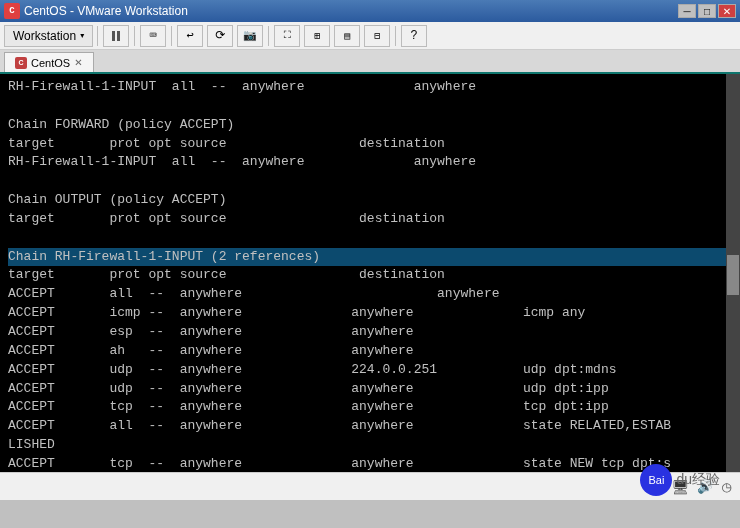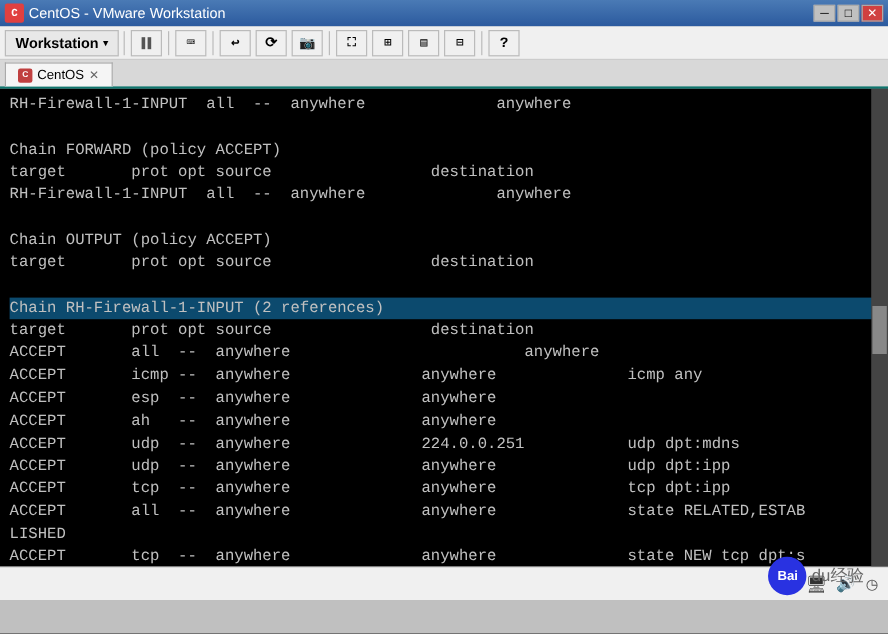--- a/index.html
+++ b/index.html
@@ -56,21 +56,20 @@
     .tb-btn.close { background: #d04040; color: white; }
 
     
     .menu-bar {
       height: 28px;
       background: #f0f0f0;
       border-bottom: 1px solid #ccc;
       display: flex;
       align-items: center;
       padding: 0 4px;
-      font-weight: bold;
     }
     .workstation-menu {
       display: flex;
       align-items: center;
       background: #e8e8e8;
       border: 1px solid #bbb;
       padding: 2px 8px;
       gap: 4px;
       height: 22px;
       cursor: pointer;
@@ -222,21 +221,21 @@
       width: 32px;
       height: 32px;
       border-radius: 50%;
       background: #2932e1;
       display: flex;
       align-items: center;
       justify-content: center;
       color: white;
       font-size: 11px;
       font-family: Arial, sans-serif;
-      font-weight: bold;
+      font-weight: normal;
     }
     .baidu-text-area {
       font-size: 14px;
       color: #666;
       font-family: Arial, sans-serif;
     }
   </style>
 </head>
 <body>
 

